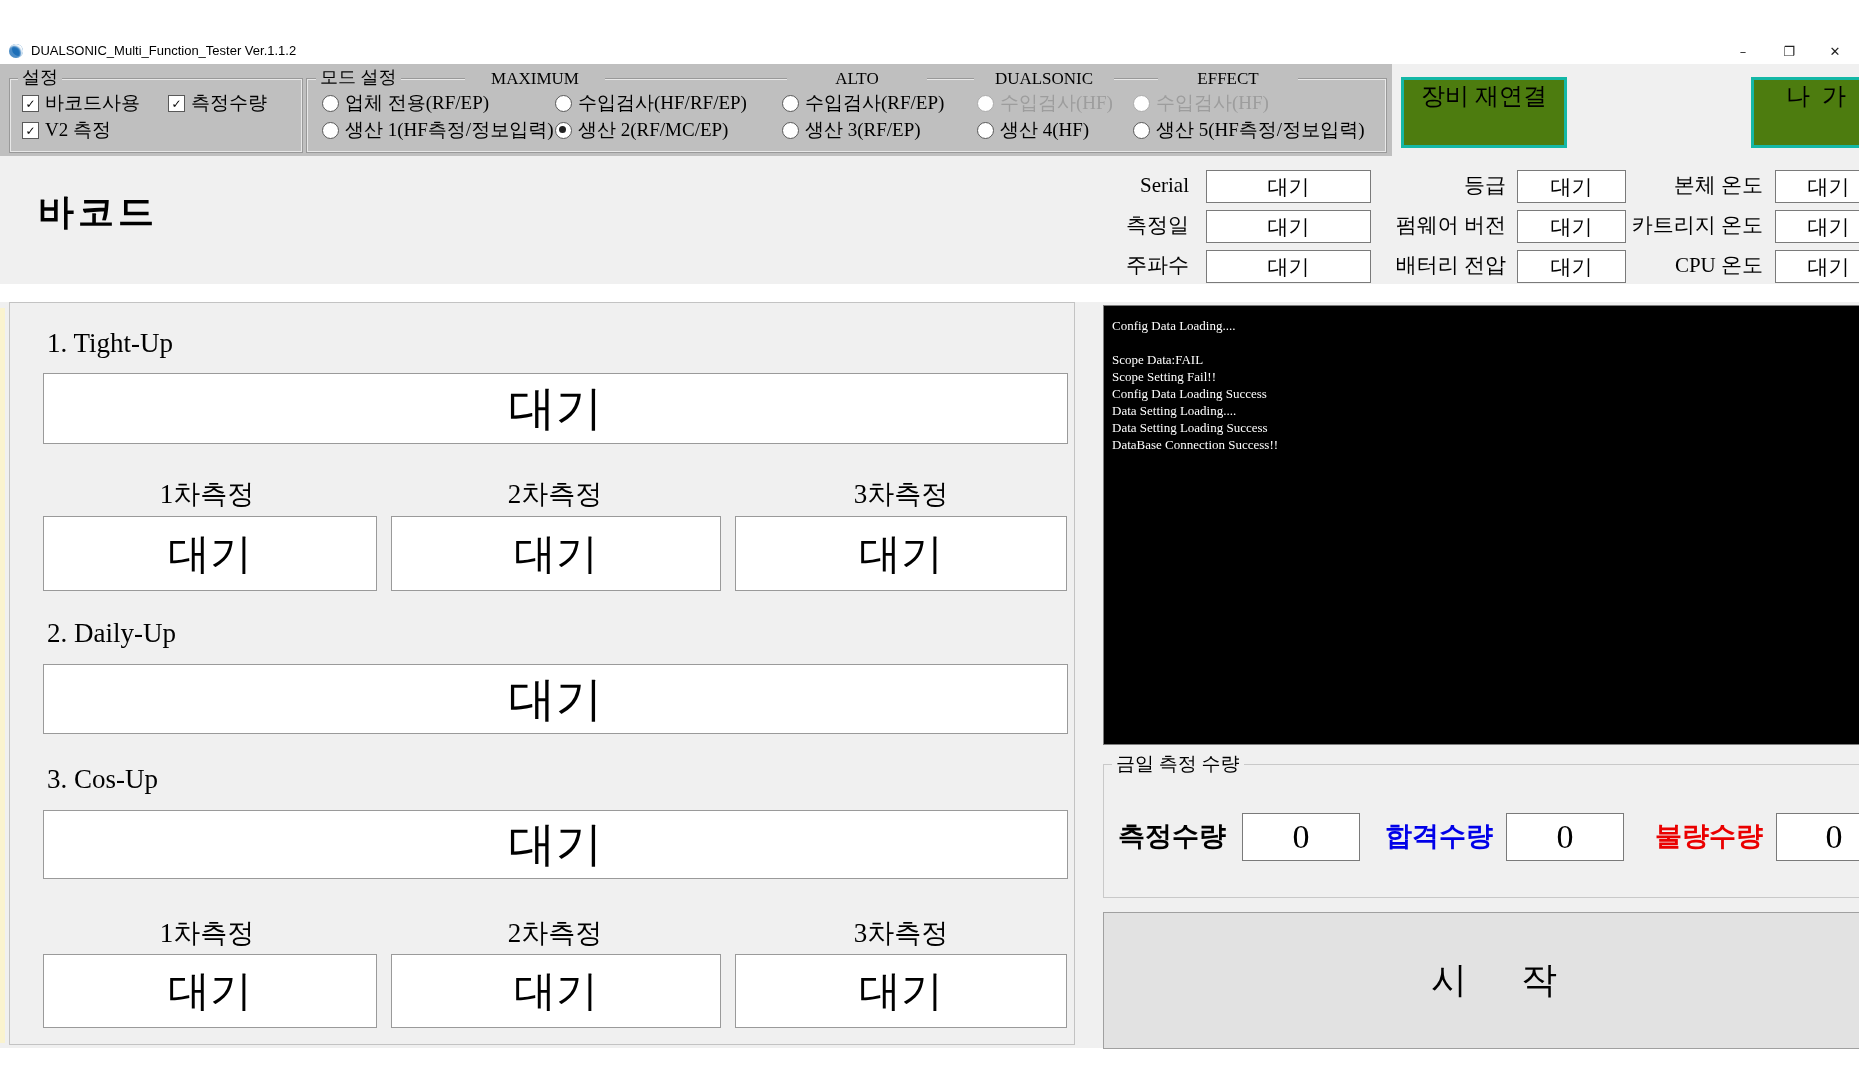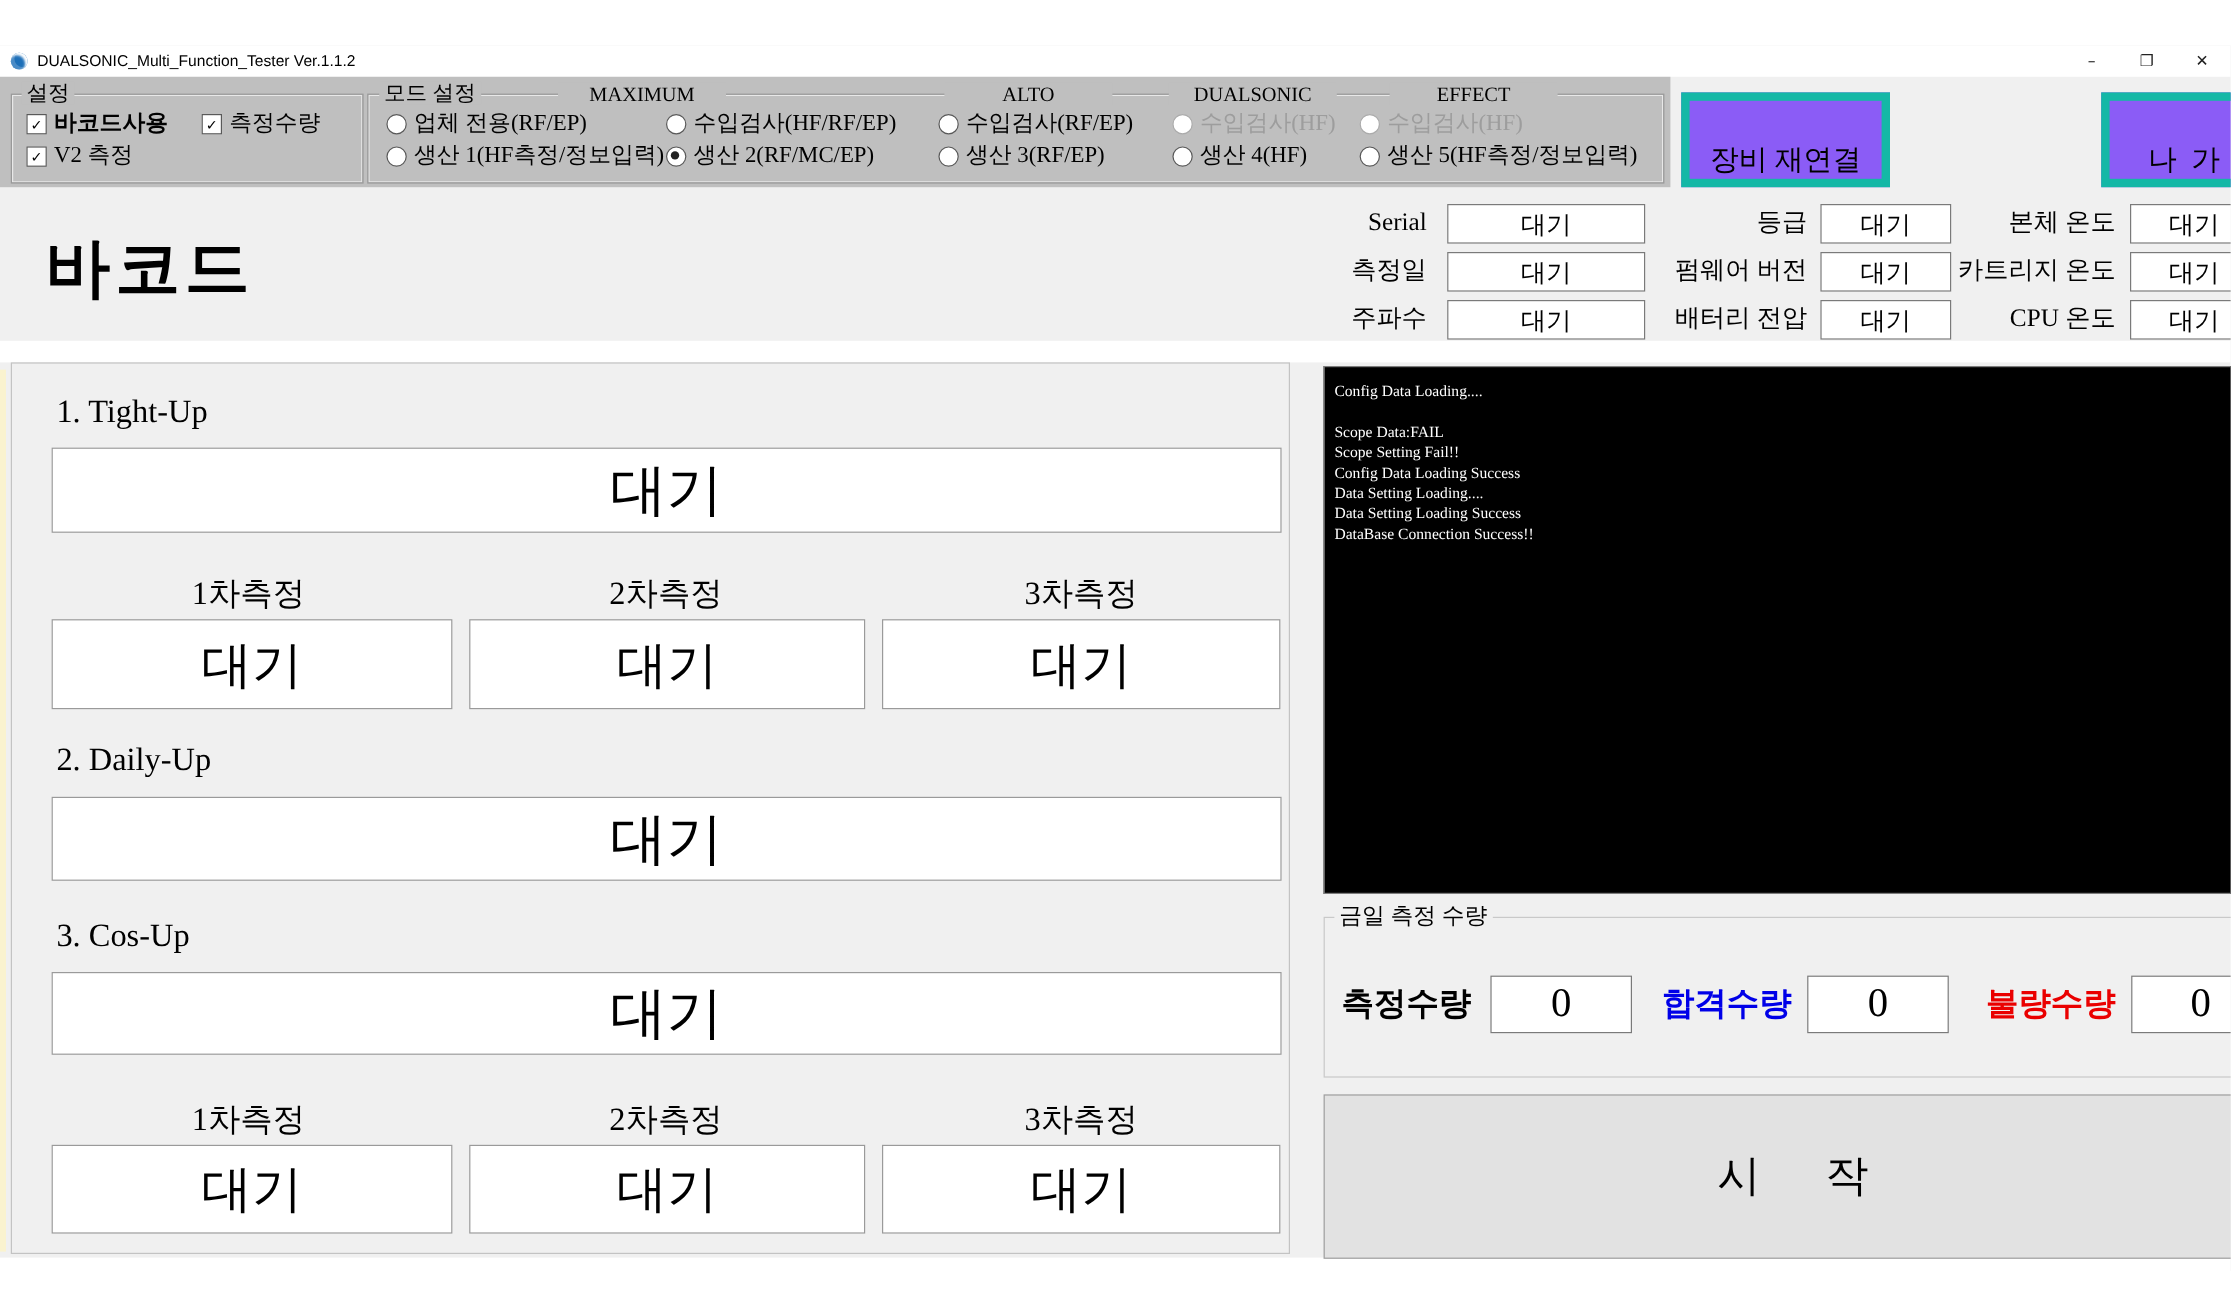--- a/index.html
+++ b/index.html
@@ -20,24 +20,24 @@
   .colheader{font-size:17px;text-align:center;background:#bfbfbf;line-height:19px;}
   .check{width:15px;height:15px;background:#fff;border:1px solid #595959;display:flex;
          align-items:center;justify-content:center;font-family:"DejaVu Sans",sans-serif;
          font-size:12px;font-weight:bold;}
   .radio{width:15px;height:15px;background:#fff;border:1px solid #595959;border-radius:50%;}
   .radio.sel::after{content:"";display:block;width:7px;height:7px;background:#222;border-radius:50%;margin:3px;}
   .radio.dis{border-color:#ababab;}
   .optlabel{font-size:19px;line-height:22px;white-space:pre;}
   .optlabel.dis{color:#9d9d9d;}
   
-  .bigbtn{background:#8b5cf6;border:7px solid #14b8a6;display:flex;align-items:flex-end;
+  .bigbtn{background:#4d7c0f;border:3px solid #14b8a6;display:flex;align-items:flex-start;
           justify-content:center;font-size:24px;white-space:pre;}
   
-  .barcode-label{font-size:54px;font-weight:bold;letter-spacing:4px;}
+  .barcode-label{font-size:36px;font-weight:bold;letter-spacing:4px;}
   .barcode-input{background:#ffffff;border:2px solid #2a6db5;display:flex;align-items:center;justify-content:center;}
   .barcode-sel{background:#0078d7;color:#ffffff;font-size:58px;white-space:pre;padding:2px 6px;}
   
   .stlabel{font-size:21px;text-align:right;line-height:31px;white-space:pre;}
   .stbox{background:#fff;border:1px solid #7a7a7a;display:flex;align-items:center;justify-content:center;
          font-size:21px;}
   
   .panel{border:1px solid #c3c3c3;background:#f0f0f0;}
   .secttitle{font-size:27px;white-space:pre;}
   .bigbox{background:#fff;border:1px solid #9a9a9a;display:flex;align-items:center;justify-content:center;
@@ -76,21 +76,21 @@
     <span>✕</span>
     </div>
 
   <div class="abs topstrip"></div>
 
   <div class="abs groupbox" style="left:9px;top:40px;width:292px;height:73px;"></div>
   <div class="abs grouptitle" style="left:18px;top:30px;">설정</div>
   <div class="abs check" style="left:22px;top:57px;">
     <span>✓</span>
     </div>
-  <div class="abs optlabel" style="left:45px;top:54px;font-weight:bold;">바코드사용</div>
+  <div class="abs optlabel" style="left:45px;top:54px;">바코드사용</div>
   <div class="abs check" style="left:168px;top:57px;">
     <span>✓</span>
     </div>
   <div class="abs optlabel" style="left:191px;top:54px;">측정수량</div>
   <div class="abs check" style="left:22px;top:84px;">
     <span>✓</span>
     </div>
   <div class="abs optlabel" style="left:45px;top:81px;">V2 측정</div>
 
   <div class="abs groupbox" style="left:306px;top:40px;width:1079px;height:73px;"></div>

